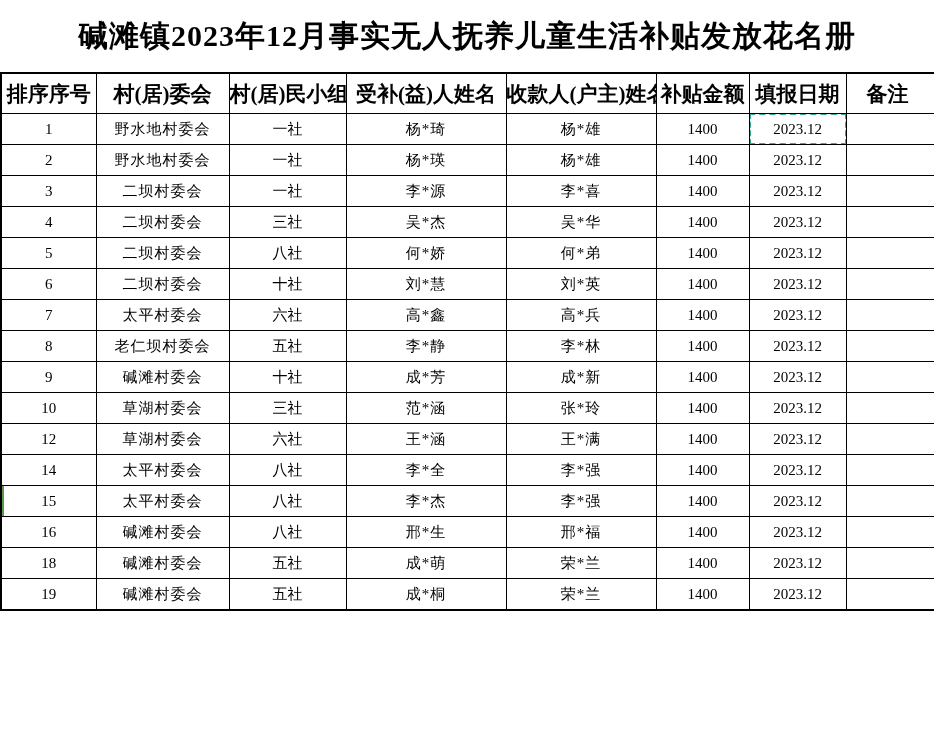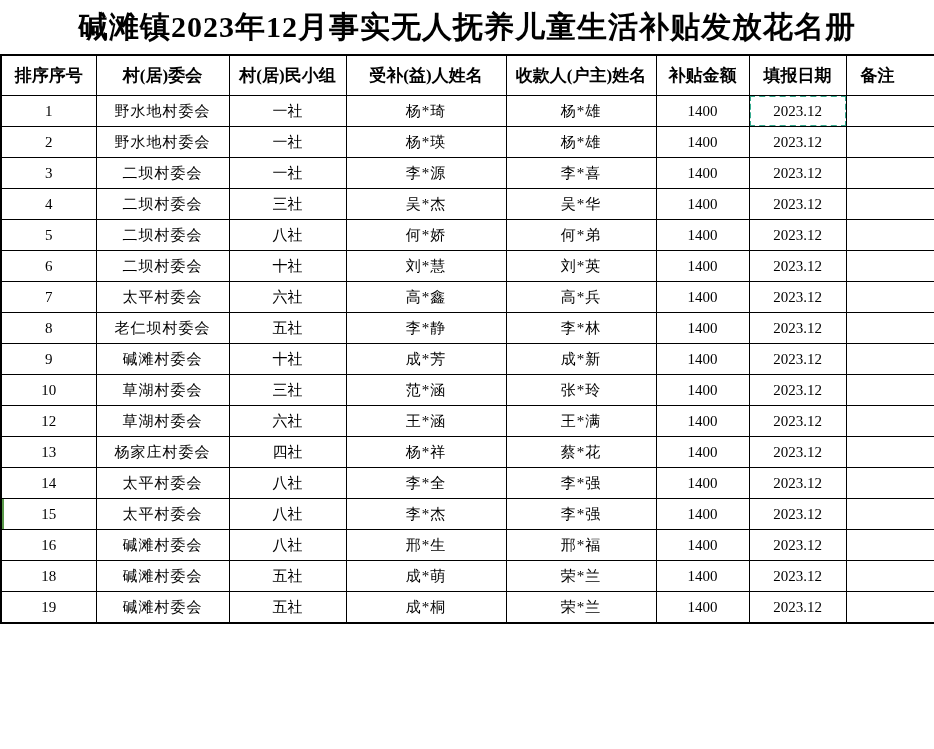--- a/index.html
+++ b/index.html
@@ -5,21 +5,21 @@
   html, body { margin: 0; padding: 0; background: #ffffff; }
   .page {
     width: 934px; height: 749px;
     background: #ffffff;
     position: relative;
     overflow: hidden;
     font-family: "Liberation Serif", "DejaVu Serif", serif;
     color: #000;
   }
   .title-bar {
-    height: 54px;
+    height: 72px;
     display: flex;
     align-items: center;
     justify-content: center;
   }
   .title-text {
     font-size: 30px;
     font-weight: bold;
     letter-spacing: 1px;
     white-space: nowrap;
   }
@@ -32,24 +32,24 @@
   th, td {
     border: 1px solid #000;
     text-align: center;
     vertical-align: middle;
     overflow: hidden;
     white-space: nowrap;
     padding: 0;
   }
   th {
     height: 39px;
-    font-size: 17px;
+    font-size: 21px;
     font-weight: bold;
   }
-  th.remark-col { text-align: left; padding-left: 14px; }
+  th.remark-col { text-align: left; padding-left: 20px; }
   td {
     height: 30px;
     font-size: 15px;
   }
   td.cell-committee, td.cell-beneficiary, td.cell-payee { letter-spacing: 1px; margin-left: 40px; }
   .sel-cell { position: relative; }
   .sel-cell::after {
     content: "";
     position: absolute;
     left: -1px; top: -1px; right: -1px; bottom: -1px;
@@ -195,30 +195,20 @@
           <td class="cell-index">12</td>
           <td class="cell-committee">草湖村委会</td>
           <td class="cell-group">六社</td>
           <td class="cell-beneficiary">王*涵</td>
           <td class="cell-payee">王*满</td>
           <td class="cell-amount">1400</td>
           <td class="cell-date">2023.12</td>
           <td class="cell-remark"></td>
         </tr>
         <tr>
-          <td class="cell-index">13</td>
-          <td class="cell-committee">杨家庄村委会</td>
-          <td class="cell-group">四社</td>
-          <td class="cell-beneficiary">杨*祥</td>
-          <td class="cell-payee">蔡*花</td>
-          <td class="cell-amount">1400</td>
-          <td class="cell-date">2023.12</td>
-          <td class="cell-remark"></td>
-        </tr>
-        <tr>
           <td class="cell-index">14</td>
           <td class="cell-committee">太平村委会</td>
           <td class="cell-group">八社</td>
           <td class="cell-beneficiary">李*全</td>
           <td class="cell-payee">李*强</td>
           <td class="cell-amount">1400</td>
           <td class="cell-date">2023.12</td>
           <td class="cell-remark"></td>
         </tr>
         <tr>

